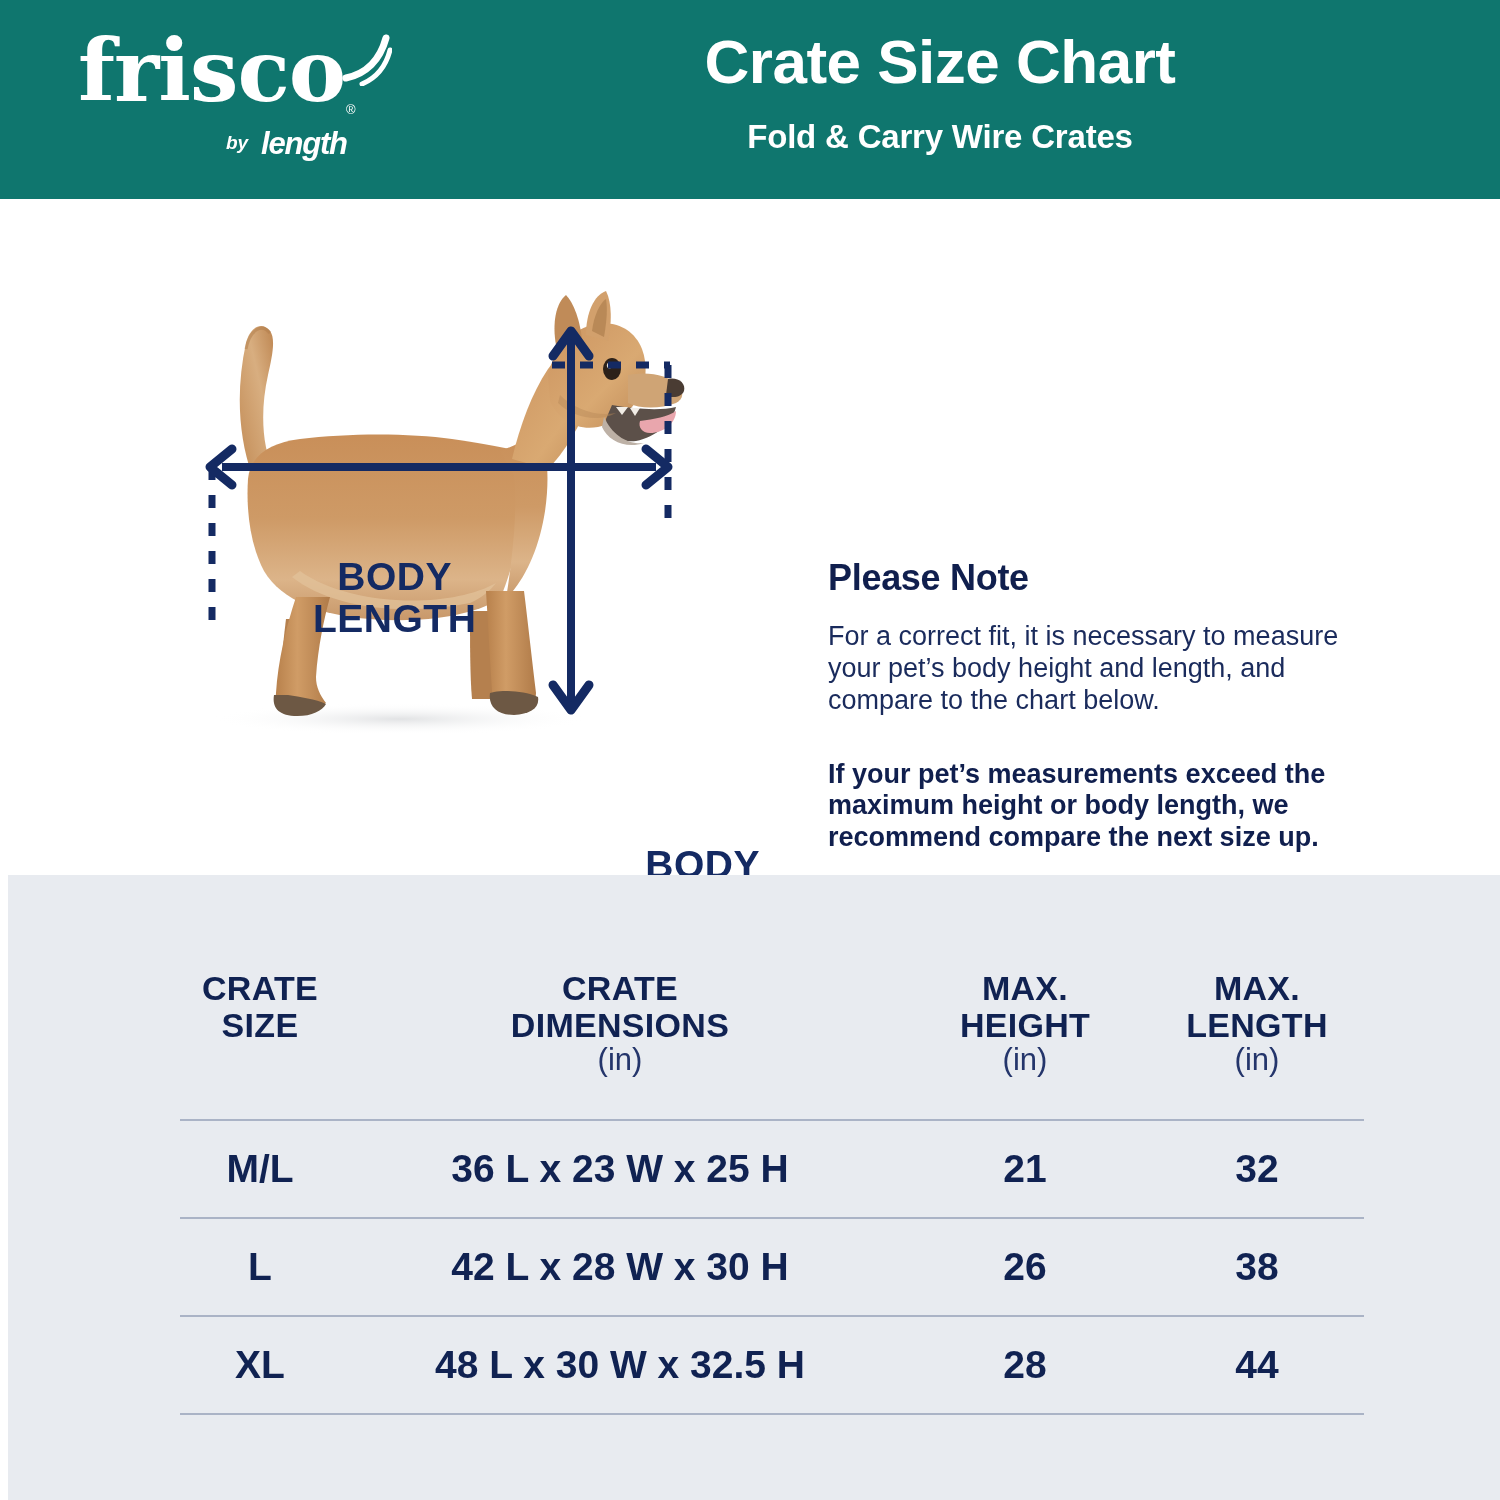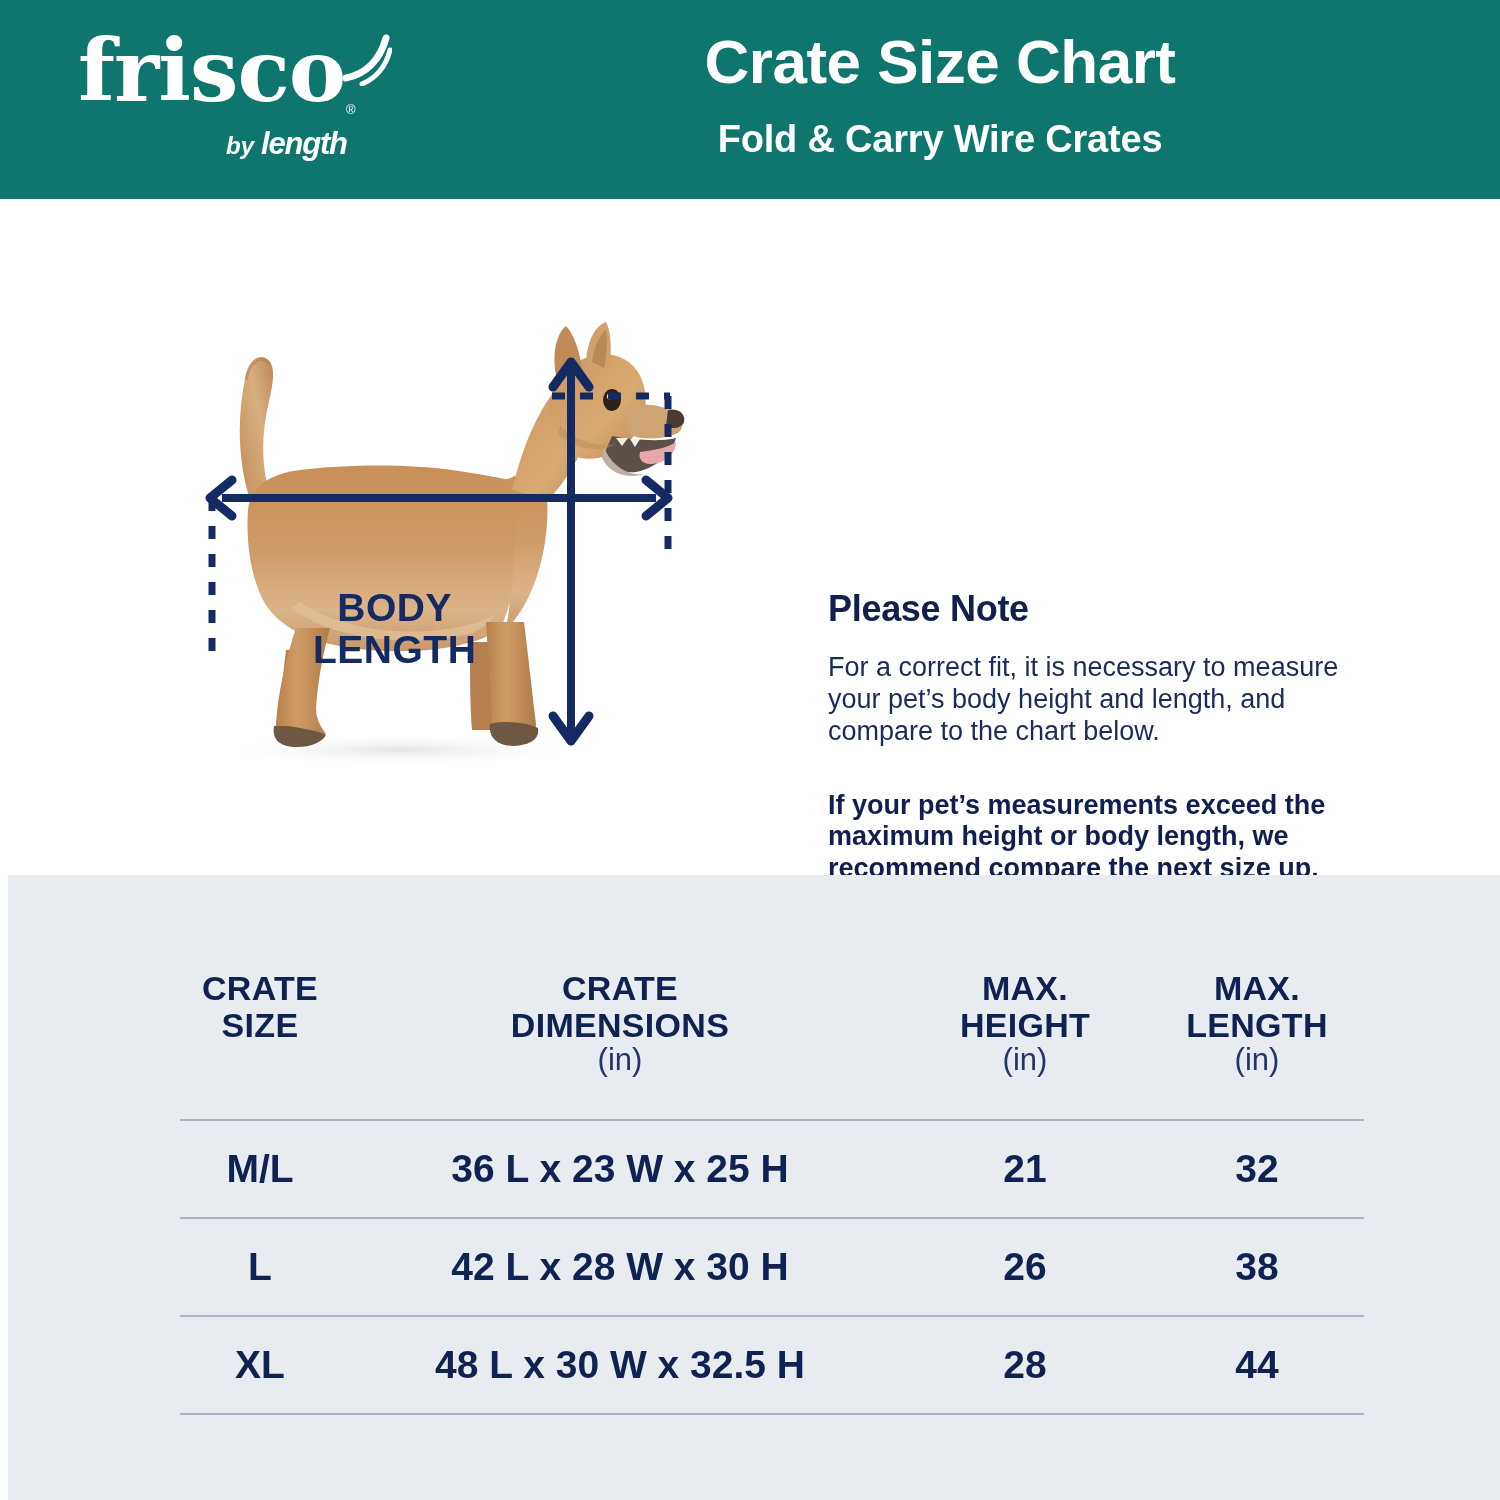--- a/index.html
+++ b/index.html
@@ -31,21 +31,21 @@
   .logo-reg {
     position:absolute; left:268px; top:74px;
     font-size:13px; color:#ffffff;
     font-family:"Liberation Sans", sans-serif;
   }
   .logo-tail {
     position:absolute; left:258px; top:6px; width:56px; height:52px;
   }
   .logo-by {
     position:absolute; left:148px; top:104px;
-    font-size:24px; font-weight:700; color:#ffffff;
+    font-size:19px; font-weight:700; color:#ffffff;
     font-family:"Liberation Sans", sans-serif;
     font-style:italic;
   }
   .logo-chewy {
     position:absolute; left:183px; top:98px;
     font-size:31px; font-weight:700; color:#ffffff;
     font-family:"Liberation Sans", sans-serif;
     font-style:italic; letter-spacing:-1.2px;
   }
 
@@ -55,30 +55,29 @@
     color:#ffffff;
     font-size:62px;
     font-weight:700;
     letter-spacing:-0.5px;
     line-height:1.1;
   }
   .header-sub {
     position:absolute; left:380px; top:118px; width:1120px;
     text-align:center;
     color:#ffffff;
-    font-size:38px;
+    font-size:33px;
     font-weight:700;
     letter-spacing:-0.2px;
   }
 
   
   .mid {
     position:absolute; left:0; top:199px; width:1500px; height:676px;
     background:#ffffff;
-    margin-top:31px;
   }
   .dog-svg { position:absolute; left:0; top:0; }
 
   .meas-label {
     position:absolute;
     color:#142A63;
     font-weight:700;
     font-size:39px;
     line-height:1.07;
     letter-spacing:0.5px;

